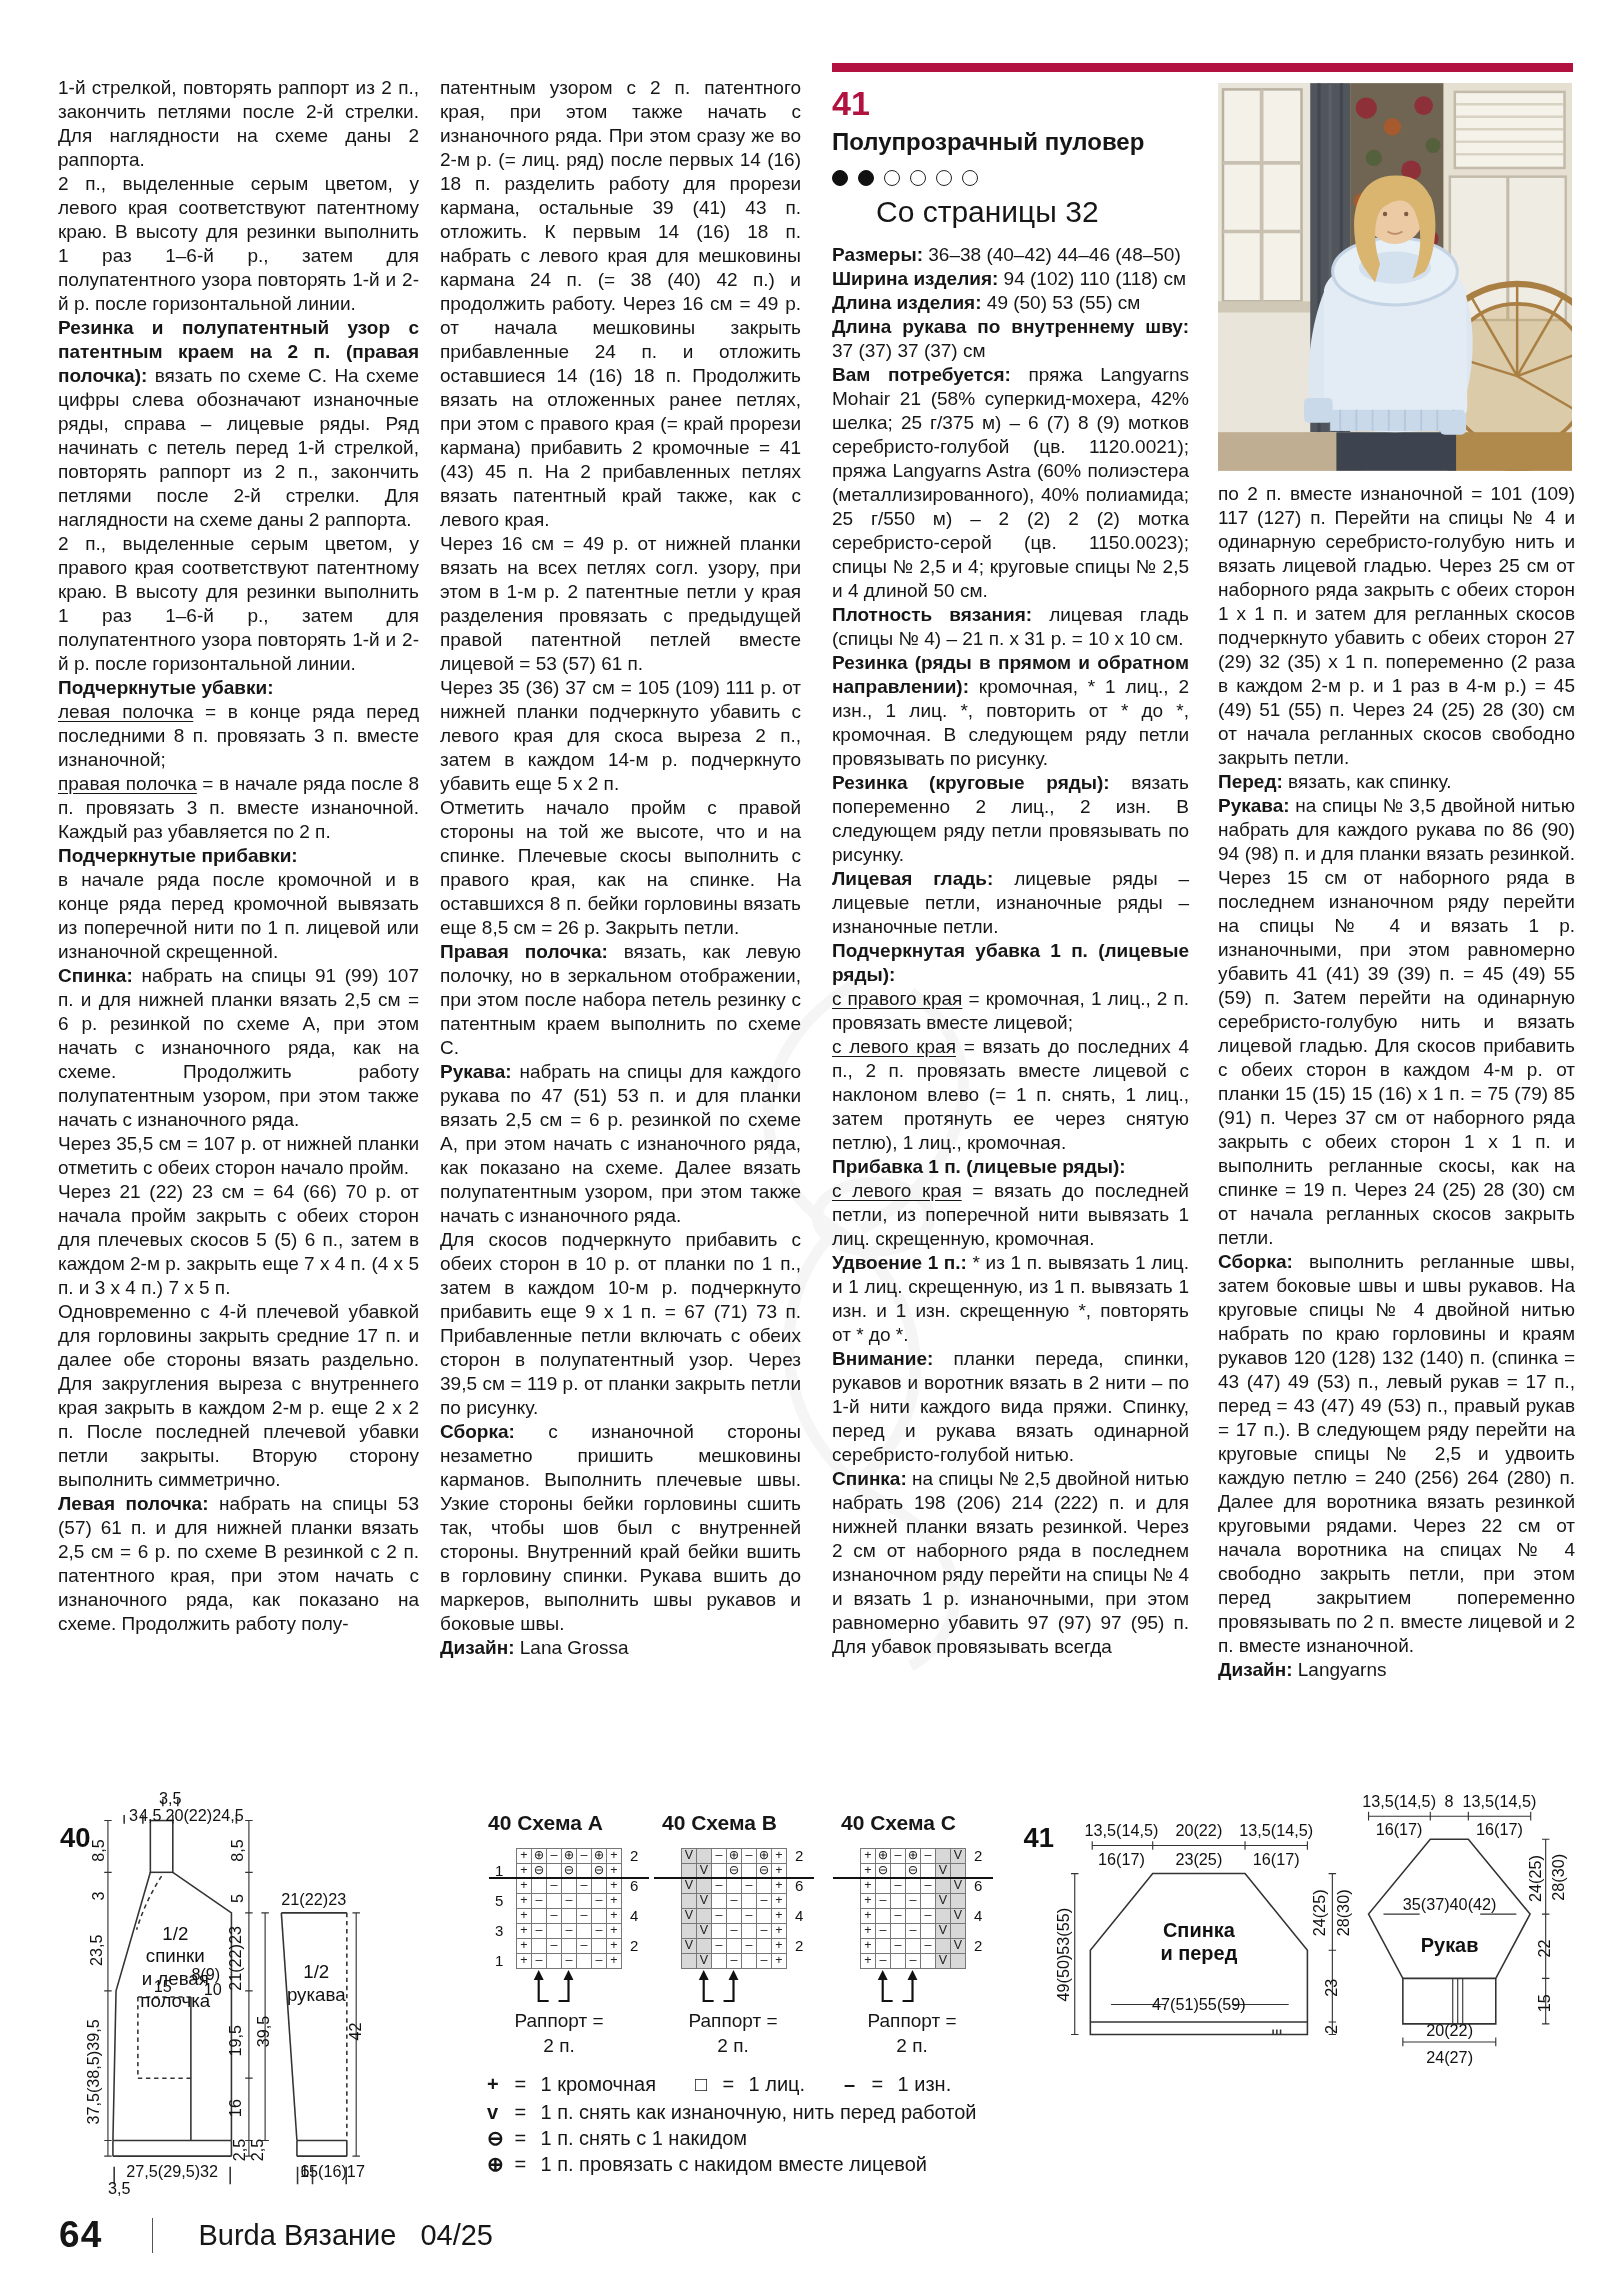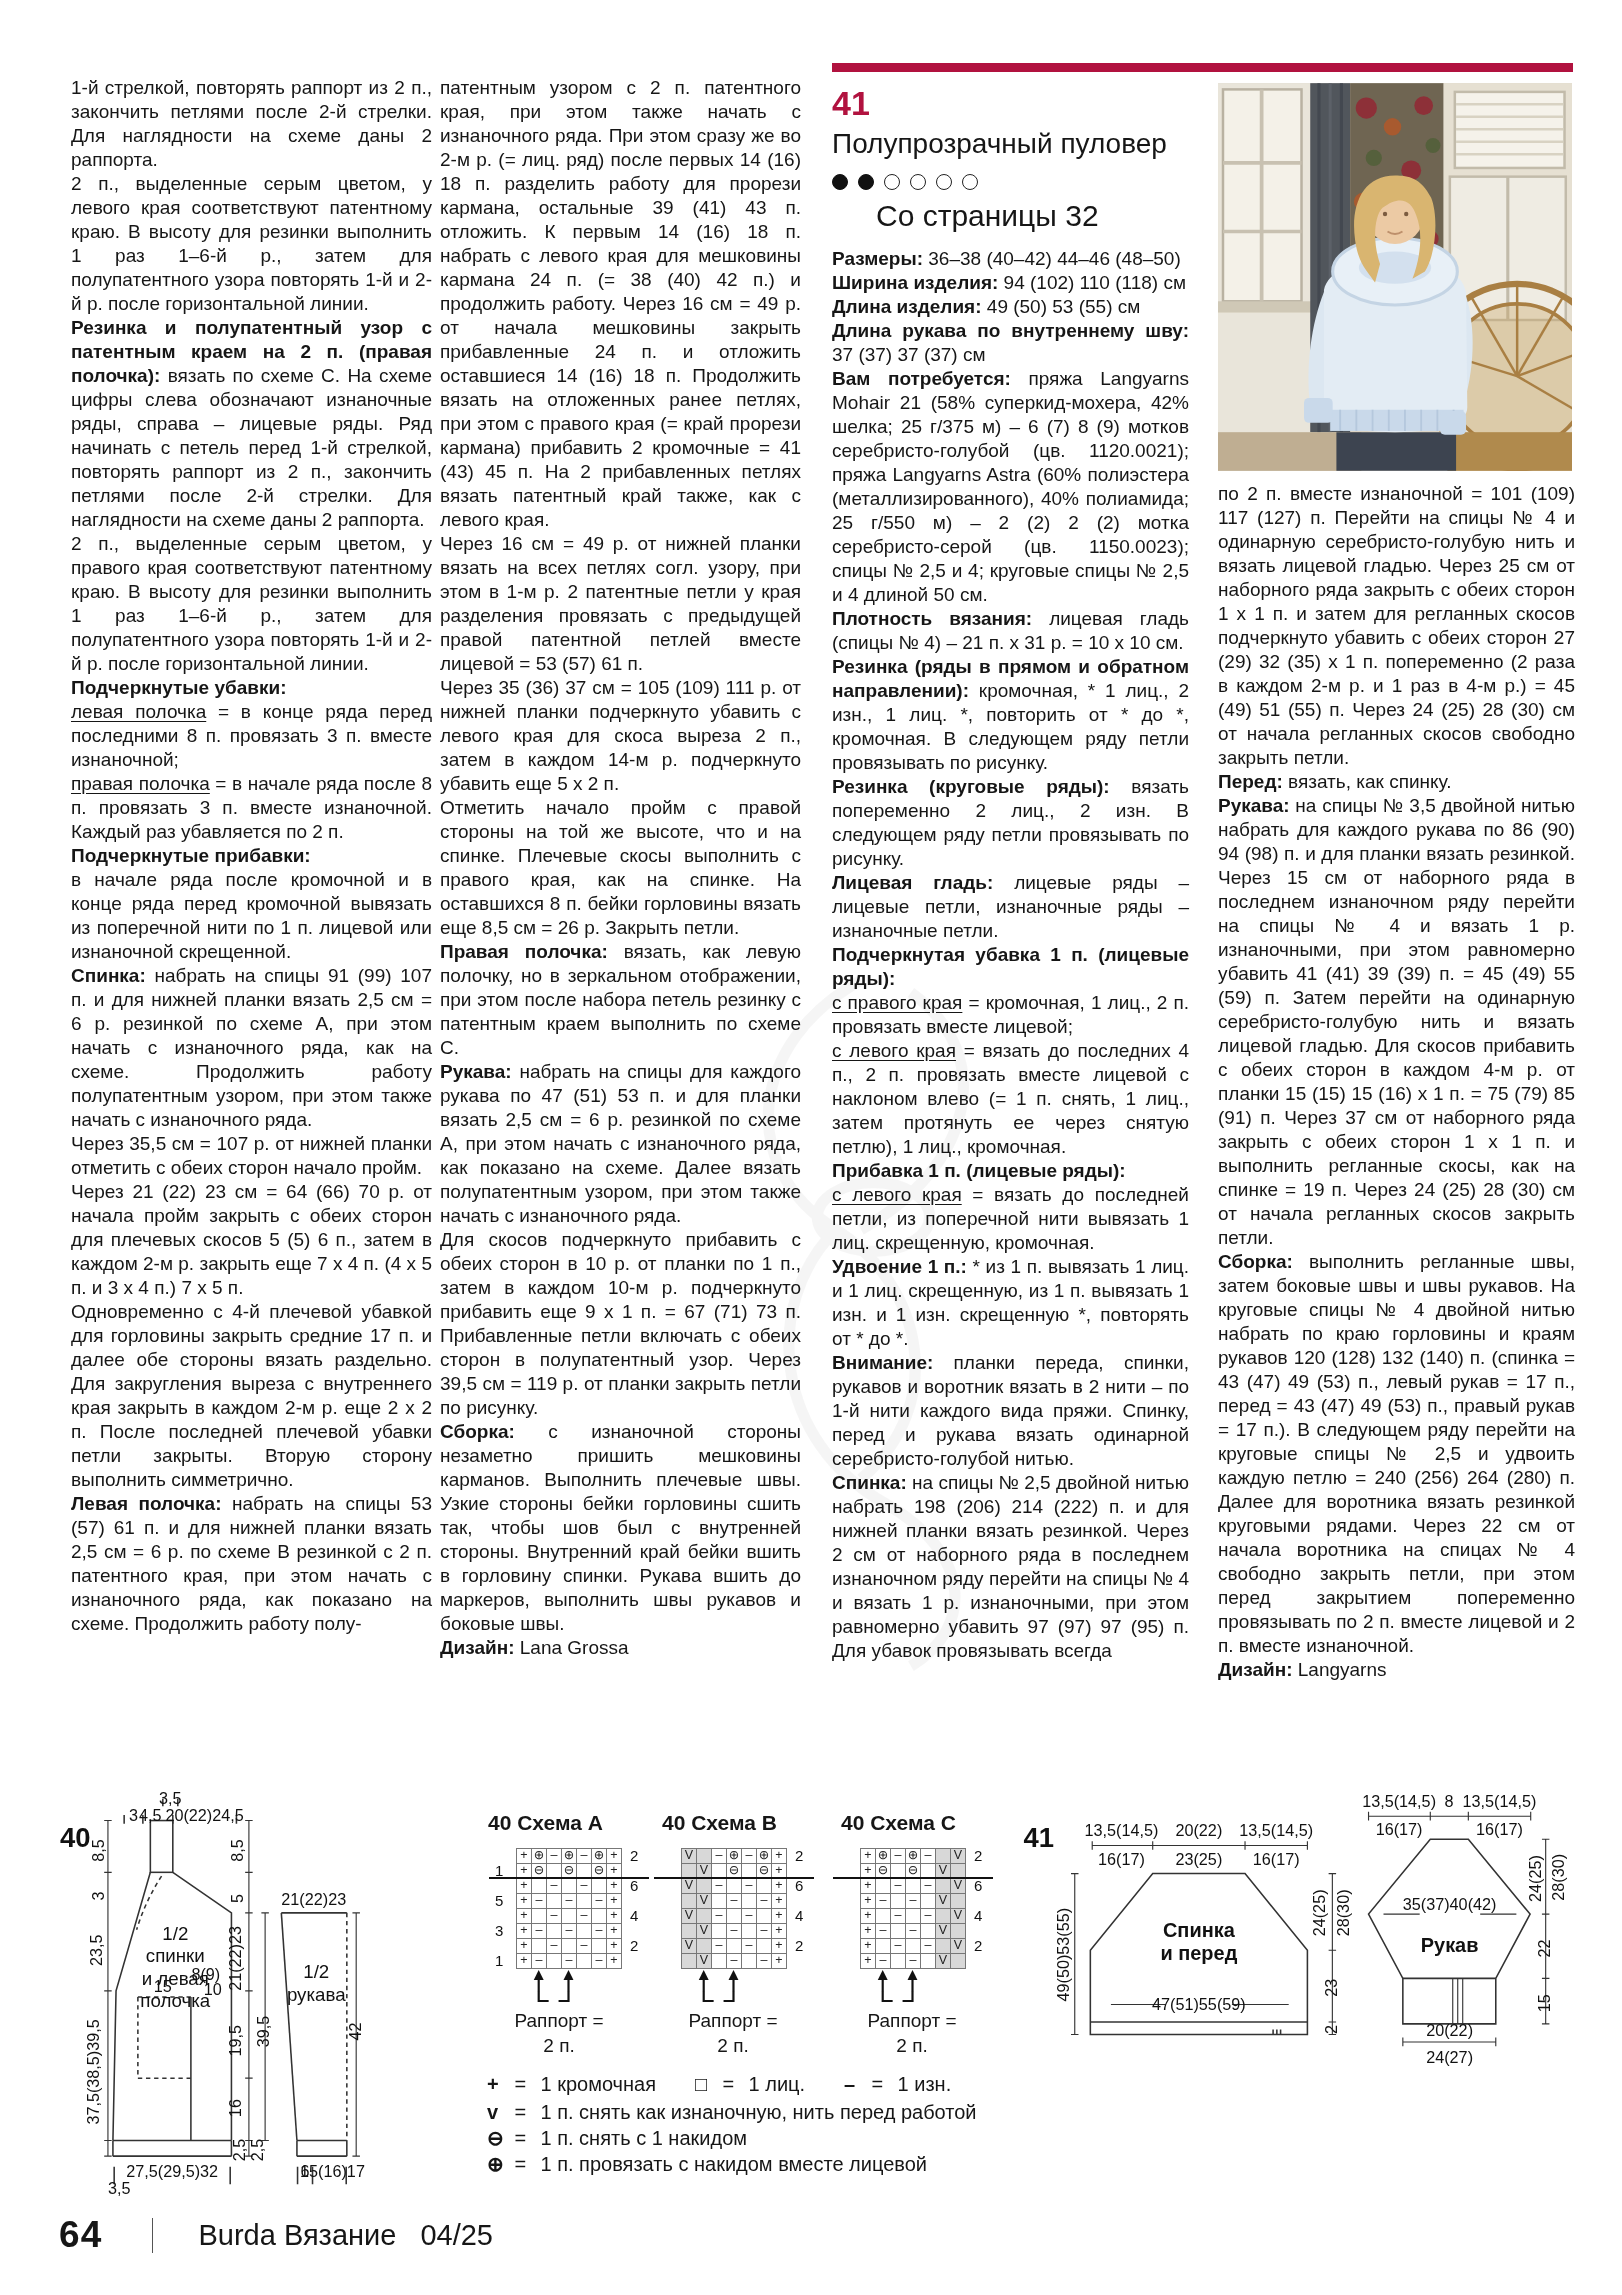--- a/index.html
+++ b/index.html
@@ -4,21 +4,21 @@
 <style>
   html,body{margin:0;padding:0;background:#888;}
   .page{position:relative;width:1623px;height:2295px;background:#ffffff;
         font-family:"Liberation Sans",sans-serif;color:#161616;overflow:hidden;}
   .textcol{position:absolute;font-size:19px;line-height:24px;text-align:justify;}
   .textcol p{margin:0;}
   .b{font-weight:700;}
   .u{text-decoration:underline;text-underline-offset:2.5px;}
   .accent-bar{position:absolute;left:832px;top:63px;width:741px;height:9.4px;background:#b1123f;}
   .article-number{color:#b1123f;font-size:34px;font-weight:700;line-height:1;}
-  .article-title{font-size:28px;font-weight:400;margin:8.7px 0 0;line-height:1.1;}
+  .article-title{font-size:24px;font-weight:700;margin:8.7px 0 0;line-height:1.1;}
   .difficulty{display:flex;gap:10px;margin-top:15px;}
   .dot{width:16px;height:16px;border-radius:50%;border:1.9px solid #222;box-sizing:border-box;background:#fff;}
   .dot.filled{background:#111;border-color:#111;}
   .from-page{font-size:30px;margin-top:13.7px;margin-bottom:19px;margin-left:44px;}
   .photo{position:absolute;left:1218px;top:83px;width:354px;height:388px;overflow:hidden;}
   .chart{position:absolute;width:187px;}
   .chart-title{font-size:21px;font-weight:700;margin:0 0 12.5px 0;white-space:nowrap;}
   .gridwrap{position:relative;}
   .grid{position:relative;display:grid;grid-template-columns:repeat(7,15px);
         border-left:0.6px solid #777;border-top:0.6px solid #777;width:105px;}
@@ -53,21 +53,21 @@
     <svg width="474" height="780" viewBox="0 0 760 1250">
       <g fill="none" stroke="#666" stroke-width="18">
         <path d="M380,120 C200,220 180,420 340,520 C480,610 520,800 380,920"></path>
         <path d="M380,520 C560,420 600,240 460,140"></path>
         <path d="M340,520 C220,640 240,860 420,960 C560,1040 560,1160 460,1220"></path>
         <ellipse cx="400" cy="500" rx="90" ry="55"></ellipse>
       </g>
     </svg>
   </div>
 
-  <div class="textcol" id="col-1" style="left:71px;top:76px;width:361px">
+  <div class="textcol" id="col-1" style="left:58px;top:76px;width:361px">
       <p><span>1-й стрелкой, повторять раппорт из 2 п., закончить петлями после 2-й стрелки. Для наглядности на схеме даны 2 раппорта.</span></p>
       <p><span>2 п., выделенные серым цветом, у левого края соответствуют патентному краю. В высоту для резинки выполнить 1 раз 1–6-й р., затем для полупатентного узора повторять 1-й и 2-й р. после горизонтальной линии.</span></p>
       <p><span class="b">Резинка и полупатентный узор с патентным краем на 2 п. (правая полочка):</span><span> вязать по схеме С. На схеме цифры слева обозначают изнаночные ряды, справа – лицевые ряды. Ряд начинать с петель перед 1-й стрелкой, повторять раппорт из 2 п., закончить петлями после 2-й стрелки. Для наглядности на схеме даны 2 раппорта.</span></p>
       <p><span>2 п., выделенные серым цветом, у правого края соответствуют патентному краю. В высоту для резинки выполнить 1 раз 1–6-й р., затем для полупатентного узора повторять 1-й и 2-й р. после горизонтальной линии.</span></p>
       <p><span class="b">Подчеркнутые убавки:</span></p>
       <p><span class="u">левая полочка</span><span> = в конце ряда перед последними 8 п. провязать 3 п. вместе изнаночной;</span></p>
       <p><span class="u">правая полочка</span><span> = в начале ряда после 8 п. провязать 3 п. вместе изнаночной. Каждый раз убавляется по 2 п.</span></p>
       <p><span class="b">Подчеркнутые прибавки:</span></p>
       <p><span>в начале ряда после кромочной и в конце ряда перед кромочной вывязать из поперечной нити по 1 п. лицевой или изнаночной скрещенной.</span></p>
       <p><span class="b">Спинка:</span><span> набрать на спицы 91 (99) 107 п. и для нижней планки вязать 2,5 см = 6 р. резинкой по схеме А, при этом начать с изнаночного ряда, как на схеме. Продолжить работу полупатентным узором, при этом также начать с изнаночного ряда.</span></p>

